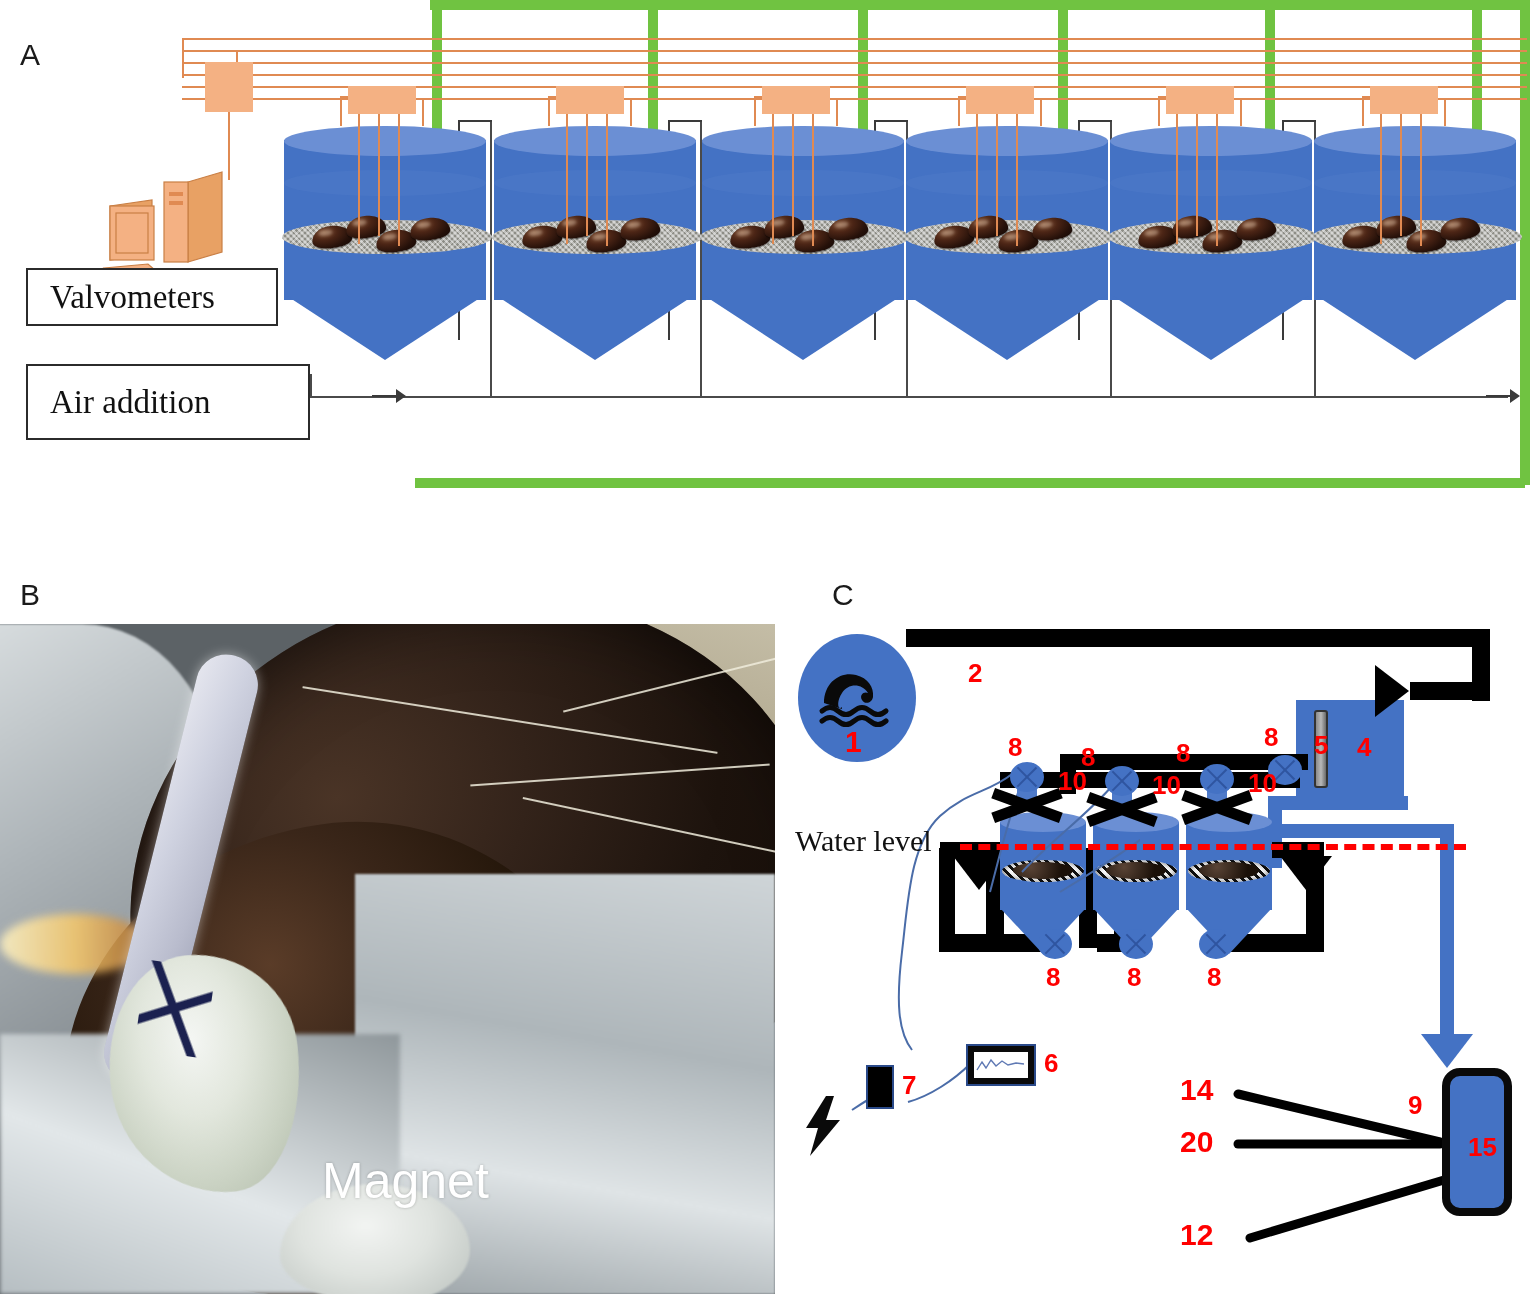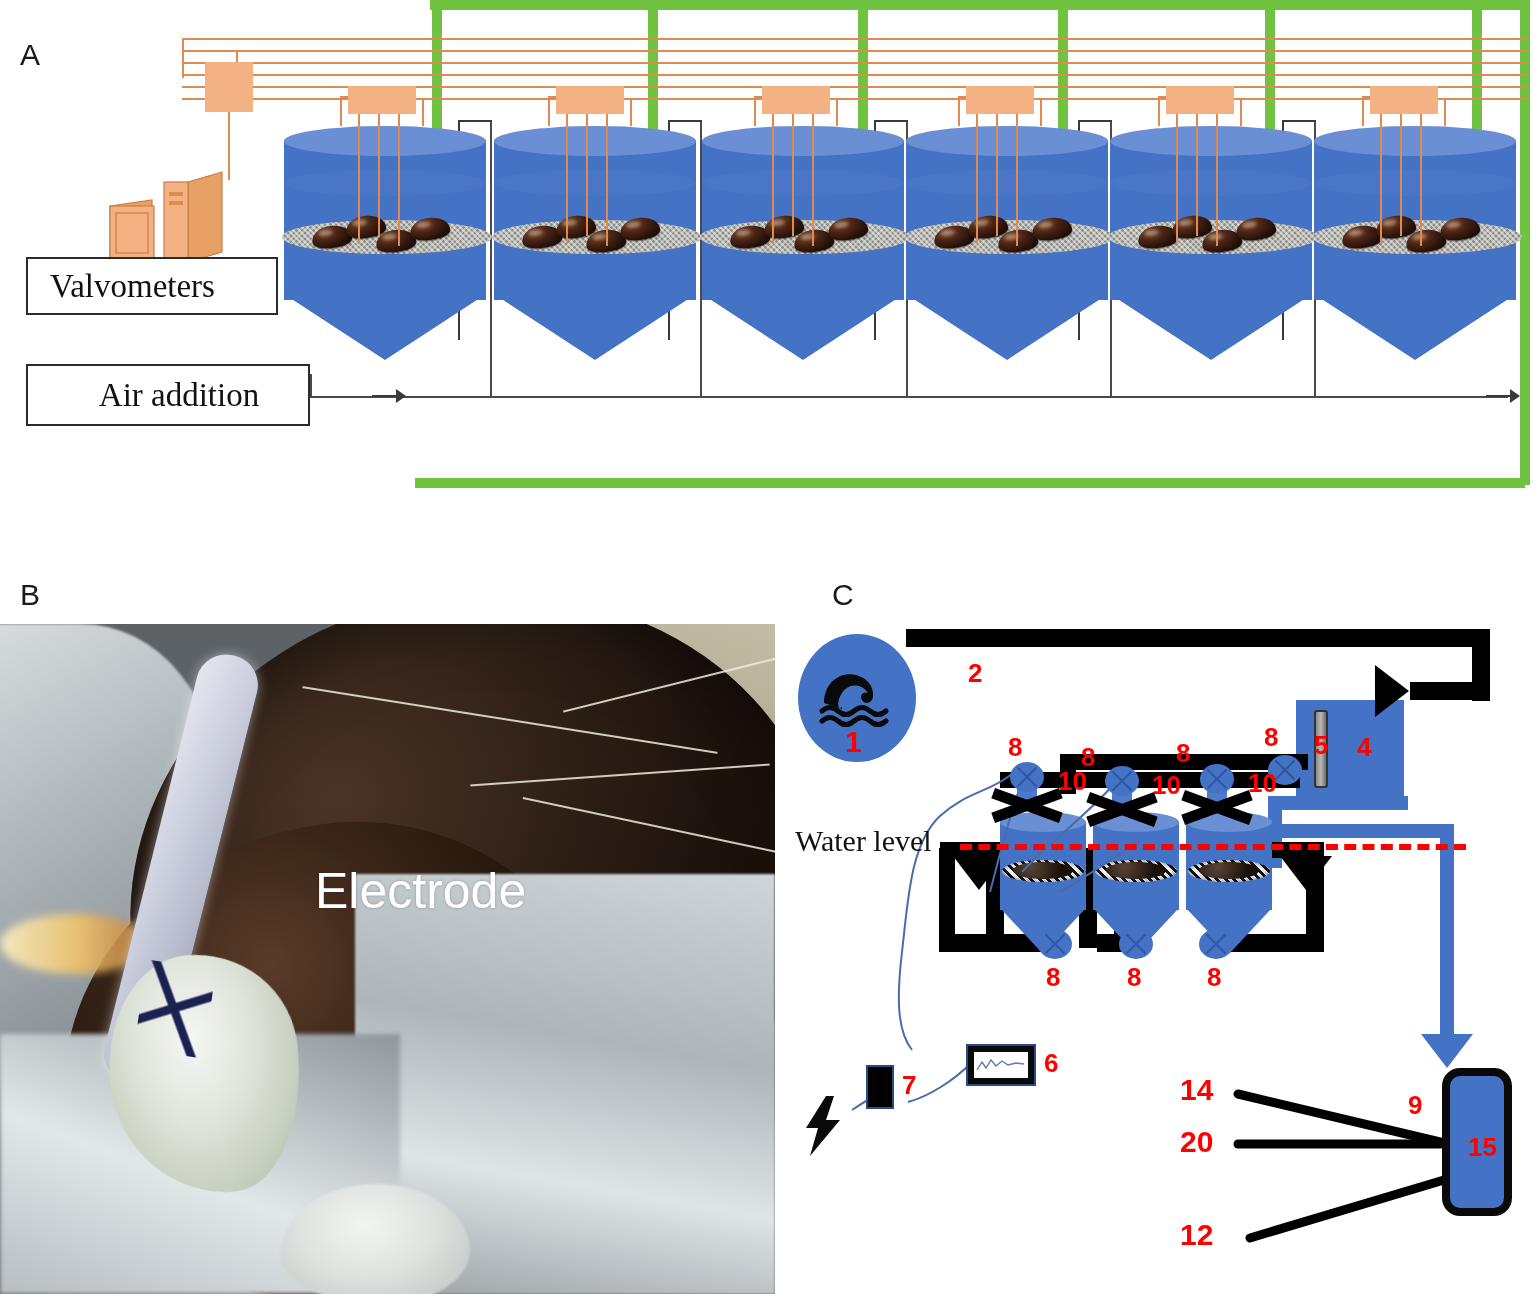--- a/index.html
+++ b/index.html
@@ -452,24 +452,24 @@
   <div class="air-line v" style="left:1314px; top:120px; height:278px;"></div>
   <svg style="position:absolute; left:372px; top:382px; width:34px; height:28px; z-index:12;">
     <polygon points="2,14 24,14 24,7 34,14 24,21 24,14" fill="#3a3a3a"></polygon>
     <line x1="0" y1="14" x2="24" y2="14" stroke="#3a3a3a" stroke-width="2"></line>
   </svg>
   <svg style="position:absolute; left:1486px; top:382px; width:34px; height:28px; z-index:12;">
     <polygon points="2,14 24,14 24,7 34,14 24,21 24,14" fill="#3a3a3a"></polygon>
     <line x1="0" y1="14" x2="24" y2="14" stroke="#3a3a3a" stroke-width="2"></line>
   </svg>
 
-  <div class="legend-box" style="left:26px; top:257px; width:252px; height:58px;">
+  <div class="legend-box" style="left:26px; top:268px; width:252px; height:58px;">
     <span>Valvometers</span>
   </div>
-  <div class="legend-box" style="left:26px; top:364px; width:284px; height:62px;justify-content:center;">
+  <div class="legend-box" style="left:26px; top:364px; width:284px; height:76px;">
     <span>Air addition</span>
   </div>
 
 </div>
 
 <div id="panelB">
   <div class="panel-letter" style="left:20px; top:6px;">B</div>
 
   <div class="photo">
     <div class="backdropR"></div>
@@ -483,21 +483,21 @@
     <div class="thread" style="left:300px; top:95px; width:420px; transform:rotate(9deg);"></div>
     <div class="thread" style="left:470px; top:150px; width:300px; transform:rotate(-4deg);"></div>
     <div class="thread" style="left:520px; top:200px; width:260px; transform:rotate(12deg);"></div>
     <div class="thread" style="left:560px; top:60px; width:220px; transform:rotate(-14deg);"></div>
 
     <div class="electrode"></div>
     <div class="glue"></div>
     <div class="inkmark"></div>
     <div class="magnetBlob"></div>
 
-    <div class="photo-label" style="left:315px; top:238px;">Electrode</div>
+    <div class="photo-label" style="left:322px; top:528px;">Magnet</div>
   </div>
 </div>
 
 <div id="panelC">
   <div class="panel-letter" style="left:42px; top:6px;">C</div>
 
   <div class="wave-circle" style="left:8px; top:62px; width:118px; height:128px;">
     <svg width="78" height="62" viewBox="0 0 78 62">
       <path d="M6,36 C6,14 24,4 38,8 C50,11 56,20 55,30 C54,36 47,38 44,33 C41,28 46,24 50,26 C44,16 30,16 24,26 C18,35 20,44 24,40 L24,42 Z" fill="#0a0a0a"></path>
       <path d="M4,44 q8,-7 16,0 q8,7 16,0 q8,-7 16,0 q8,7 16,0" stroke="#0a0a0a" stroke-width="5" fill="none" stroke-linecap="round"></path>

